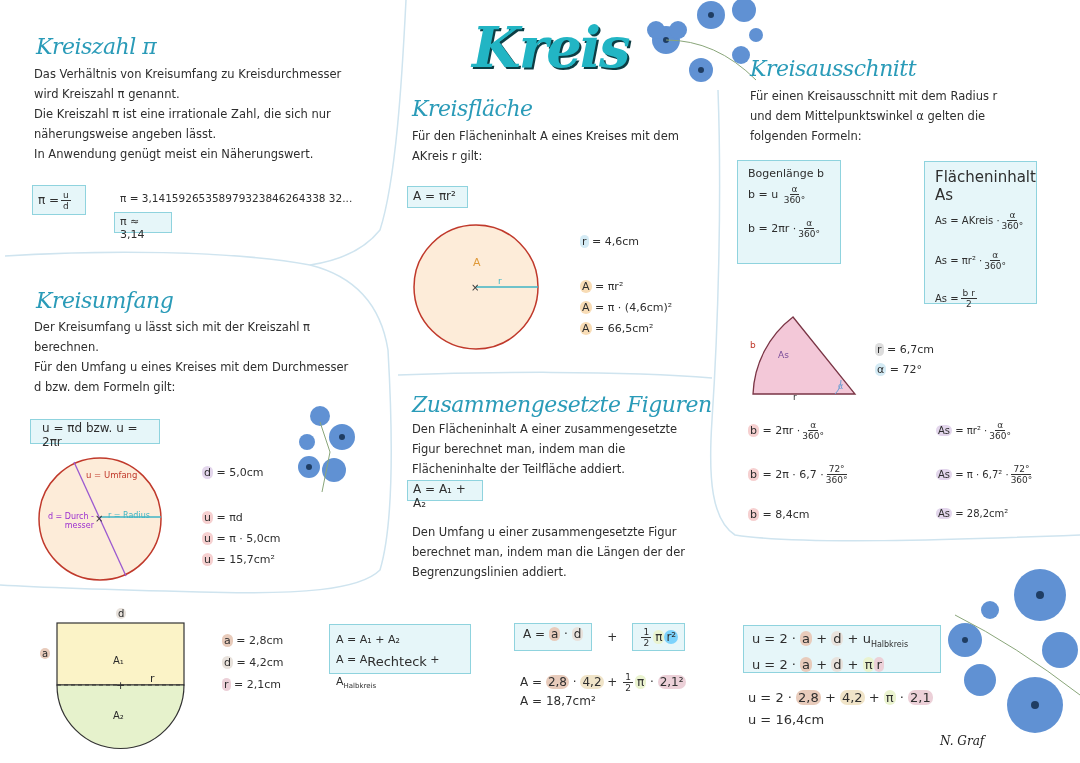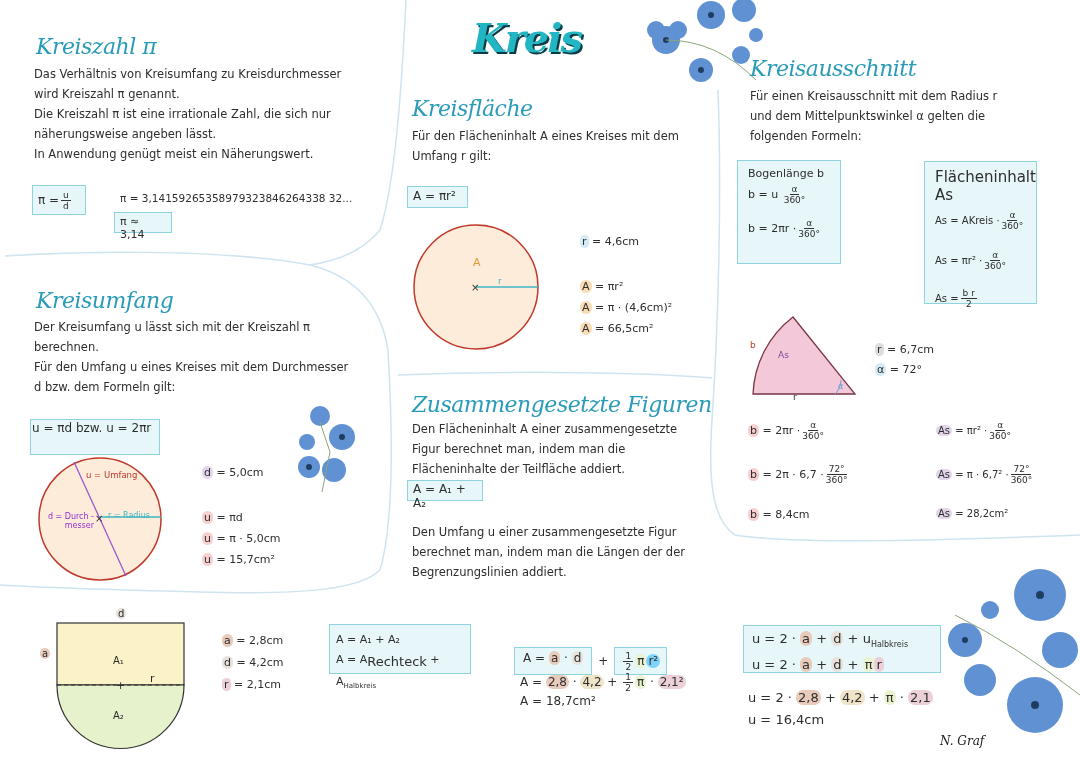--- a/index.html
+++ b/index.html
@@ -6,21 +6,21 @@
   html, body { width: 1080px; height: 763px; background: #ffffff; overflow: hidden; }
   body { position: relative; font-family: "DejaVu Sans", sans-serif; color: #2b2b2b; }
   .abs { position: absolute; }
   .heading { font-family: "DejaVu Serif", serif; font-style: italic; color: #2a9bb8; font-size: 22px; letter-spacing: -0.5px; }
   .body-text { font-size: 11.5px; line-height: 20px; color: #2e2e2e; }
   .box { background: #e6f6f9; border: 1.5px solid #8fd3de; }
   .formula { font-size: 12px; color: #2e2e2e; }
   .hl { border-radius: 7px; padding: 0 2px; }
   .frac { display: inline-flex; flex-direction: column; align-items: center; vertical-align: middle; font-size: 9px; line-height: 10px; margin: 0 2px; }
   .frac .num { border-bottom: 1px solid #333; padding: 0 2px; }
-  .title { font-family: "DejaVu Serif", serif; font-style: italic; font-weight: bold; font-size: 40px; color: #22b5c4; text-shadow: 2px 2px 0 #0d3d44; letter-spacing: -2px; }
+  .title { font-family: "DejaVu Serif", serif; font-style: italic; font-weight: bold; font-size: 56px; color: #22b5c4; text-shadow: 2px 2px 0 #0d3d44; letter-spacing: -2px; }
   .small { font-size: 11px; }
   .flower { position: absolute; }
   .line-row { white-space: nowrap; height: 20px; line-height: 20px; }
 </style>
 </head>
 <body>
 
 <svg class="abs" style="left:0;top:0" width="1080" height="763">
   <path d="M406 0 C402 80 396 180 380 230 C360 255 330 262 310 265 C230 250 100 250 5 256" fill="none" stroke="#cfe4ef" stroke-width="1.5"></path>
   <path d="M310 265 C350 275 380 300 388 350 C392 420 395 520 380 570 C360 590 300 595 200 592 C120 590 50 588 0 585" fill="none" stroke="#cfe4ef" stroke-width="1.5"></path>
@@ -93,21 +93,21 @@
       <span class="num">u</span>
       <span>d</span>
     </span>
 </div>
 <div class="abs formula" style="left:120px;top:192px;font-size:10.5px">π  = 3,14159265358979323846264338 32...</div>
 <div class="abs box formula" style="left:114px;top:212px;width:58px;height:21px;padding:2px 5px;font-size:11px">π  ≈ 3,14</div>
 
 <div class="abs heading" style="left:412px;top:96px">Kreisfläche</div>
 <div class="abs body-text" style="left:412px;top:126px;width:300px">
   <div class="line-row">Für den Flächeninhalt A eines Kreises mit dem</div>
-  <div class="line-row">Umfang r gilt:</div>
+  <div class="line-row">AKreis r gilt:</div>
 </div>
 <div class="abs box formula" style="left:407px;top:186px;width:61px;height:22px;padding:2px 5px">A =  πr²</div>
 <svg class="abs" style="left:410px;top:220px" width="135" height="135">
   <circle cx="66" cy="67" r="62" fill="#fdecd9" stroke="#c0392b" stroke-width="1.5"></circle>
   <line x1="66" y1="67" x2="128" y2="67" stroke="#3fb5c4" stroke-width="1.5"></line>
   <text x="61" y="71" font-size="10" fill="#333">×</text>
 </svg>
 <div class="abs small" style="left:473px;top:256px;color:#e09a3a">A</div>
 <div class="abs small" style="left:498px;top:276px;color:#3fb5c4;font-size:9px">r</div>
 <div class="abs formula small" style="left:580px;top:235px">
@@ -186,21 +186,21 @@
   <div><span class="hl" style="background:#e3d6ec">As</span><span> = 28,2cm²</span></div>
 </div>
 
 <div class="abs heading" style="left:36px;top:288px">Kreisumfang</div>
 <div class="abs body-text" style="left:34px;top:317px;width:345px">
   <div class="line-row">Der Kreisumfang u lässt sich mit der Kreiszahl π</div>
   <div class="line-row">berechnen.</div>
   <div class="line-row">Für den Umfang u eines Kreises mit dem Durchmesser</div>
   <div class="line-row">d bzw. dem Formeln gilt:</div>
 </div>
-<div class="abs box formula" style="left:30px;top:419px;width:130px;height:36px;padding:1px 1px">u = πd bzw. u = 2πr</div>
+<div class="abs box formula" style="left:30px;top:419px;width:130px;height:25px;padding:1px 11px">u = πd bzw. u = 2πr</div>
 <svg class="abs" style="left:36px;top:455px" width="130" height="130">
   <circle cx="64" cy="64" r="61" fill="#fdecd9" stroke="#c0392b" stroke-width="1.5"></circle>
   <line x1="38" y1="7" x2="90" y2="121" stroke="#9b59d0" stroke-width="1.3"></line>
   <line x1="64" y1="62" x2="125" y2="62" stroke="#3fb5c4" stroke-width="1.3"></line>
   <text x="59" y="67" font-size="10" fill="#333">×</text>
 </svg>
 <div class="abs" style="left:86px;top:470px;font-size:8.5px;color:#c0392b">u = Umfang</div>
 <div class="abs" style="left:38px;top:512px;font-size:8px;color:#9b2fd0;line-height:9px;text-align:right;width:56px">
   <div>d = Durch -</div>
     <div>messer</div>
@@ -241,21 +241,21 @@
 <div class="abs" style="left:150px;top:672px;font-size:11px">r</div>
 <div class="abs formula small" style="left:222px;top:630px;line-height:22px">
   <div><span class="hl" style="background:#e8cbbb">a</span><span> = 2,8cm</span></div>
   <div><span class="hl" style="background:#e8e2dc">d</span><span> = 4,2cm</span></div>
   <div><span class="hl" style="background:#ecd0d8">r</span><span> = 2,1cm</span></div>
 </div>
 <div class="abs box formula" style="left:329px;top:624px;width:142px;height:50px;padding:5px 6px;font-size:11px;line-height:20px">
   <div>A = A₁ + A₂</div>
   <div><span>A = A</span><sub style="font-size:13px">Rechteck</sub><span> + A</span><sub style="font-size:7px">Halbkreis</sub></div>
 </div>
-<div class="abs formula" style="left:514px;top:647px;display:flex;align-items:center;gap:6px">
+<div class="abs formula" style="left:514px;top:623px;display:flex;align-items:center;gap:15px">
   <div class="box" style="height:28px;padding:3px 8px">
     <span>A = </span><span class="hl" style="background:#e8cbbb">a</span><span> · </span><span class="hl" style="background:#e8e2dc">d</span>
   </div>
   <span>+</span>
   <div class="box" style="height:28px;padding:1px 6px;display:flex;align-items:center">
     <span class="frac">
         <span class="num">1</span>
         <span>2</span>
       </span>
       <span class="hl" style="background:#eaf3cf">π</span>

